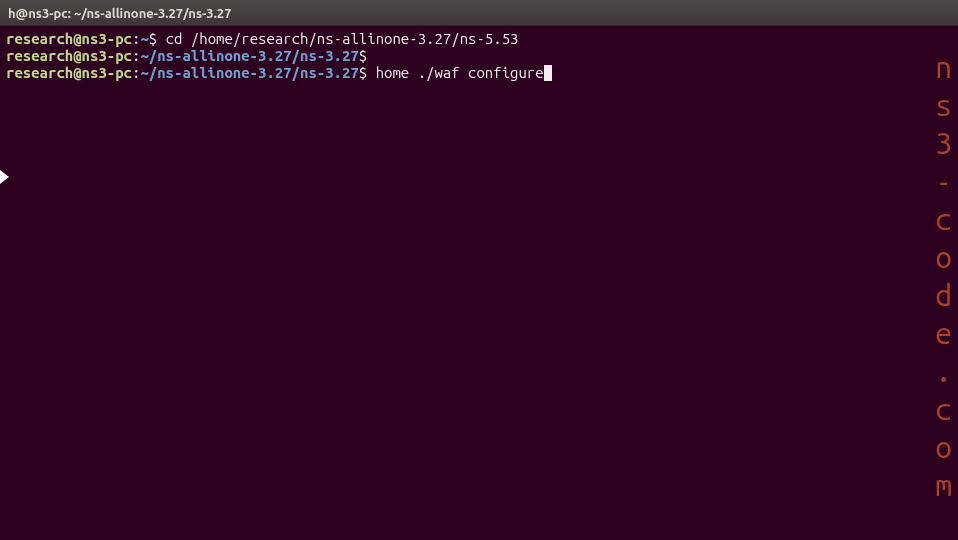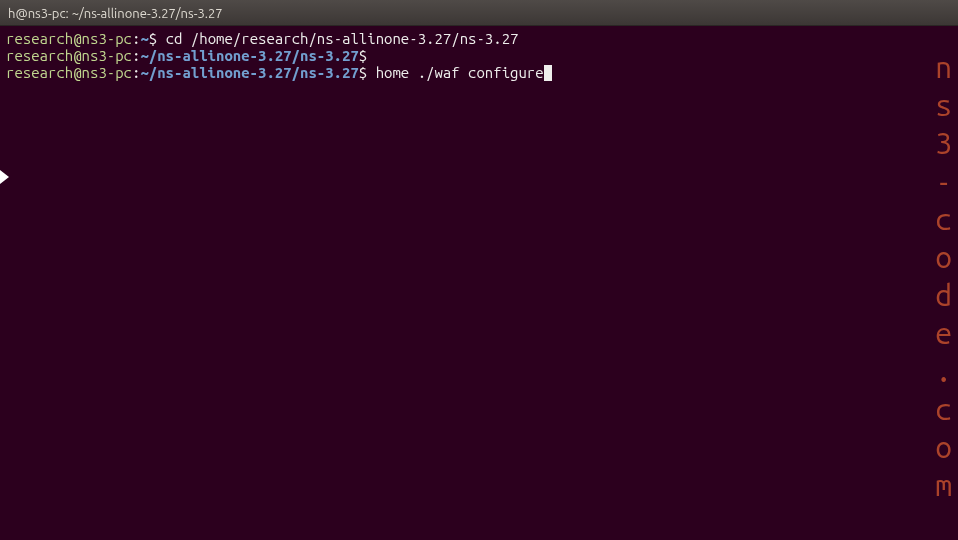--- a/index.html
+++ b/index.html
@@ -20,32 +20,32 @@
       background: linear-gradient(to bottom, #4f4a47, #3c3735);
       display: flex;
       align-items: center;
       padding: 0 8px;
       border-bottom: 1px solid #2a2624;
     }
     .titlebar-text {
       color: #dfdbd2;
       font-family: "Ubuntu", sans-serif;
       font-size: 13px;
-      font-weight: 400;
+      font-weight: 700;
     }
     .terminal-body {
       padding: 4px 6px;
       font-size: 15px;
       line-height: 17px;
       color: #eeeeec;
       white-space: pre;
     }
     .prompt-user {
       color: #c0d68f;
-      font-weight: normal;
+      font-weight: bold;
     }
     .prompt-path {
       color: #729fcf;
       font-weight: bold;
     }
     .prompt-dollar {
       color: #eeeeec;
     }
     .command {
       color: #eeeeec;
@@ -84,21 +84,21 @@
       border-left: 9px solid #ffffff;
     }
   </style>
 </head>
 <body>
 
 <div class="titlebar">
   <span class="titlebar-text">h@ns3-pc: ~/ns-allinone-3.27/ns-3.27</span>
 </div>
 
-<div class="terminal-body"><span><span class="prompt-user">research@ns3-pc</span><span class="prompt-dollar">:</span><span class="prompt-path">~</span><span class="prompt-dollar">$ </span><span class="command">cd /home/research/ns-allinone-3.27/ns-3.27</span></span>
+<div class="terminal-body"><span><span class="prompt-user">research@ns3-pc</span><span class="prompt-dollar">:</span><span class="prompt-path">~</span><span class="prompt-dollar">$ </span><span class="command">cd /home/research/ns-allinone-3.27/ns-5.53</span></span>
 <span><span class="prompt-user">research@ns3-pc</span><span class="prompt-dollar">:</span><span class="prompt-path">~/ns-allinone-3.27/ns-3.27</span><span class="prompt-dollar">$</span><span class="command"></span></span>
 <span><span class="prompt-user">research@ns3-pc</span><span class="prompt-dollar">:</span><span class="prompt-path">~/ns-allinone-3.27/ns-3.27</span><span class="prompt-dollar">$ </span><span class="command">home ./waf configure</span><span class="cursor"></span></span></div>
 
 <div class="left-indicator"></div>
 
 <div class="watermark">
   <span>n</span>
   <span>s</span>
   <span>3</span>
   <span>-</span>

